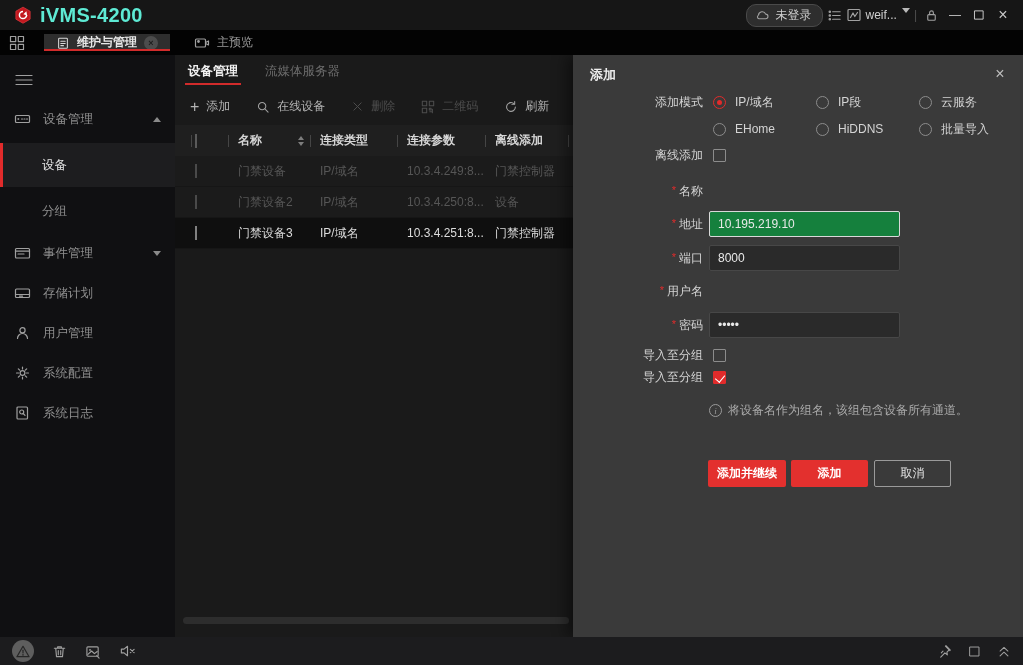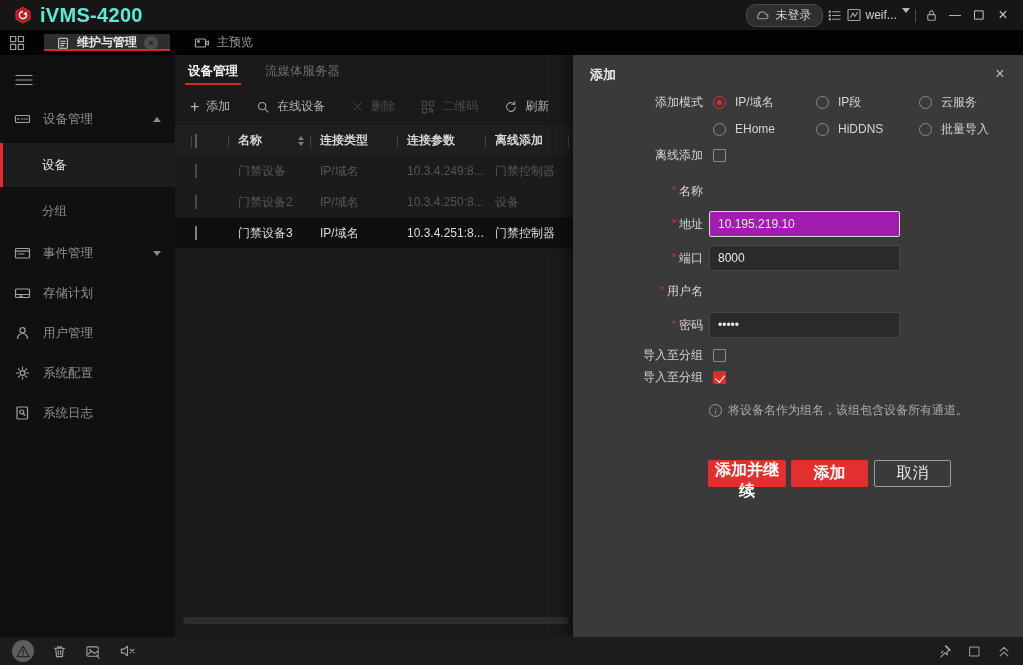--- a/index.html
+++ b/index.html
@@ -79,24 +79,24 @@
   .m-ctl{margin-left:6px;display:flex;align-items:center}
   .radio{width:13px;height:13px;border:1px solid #8c8c8c;border-radius:50%;flex:none;position:relative;cursor:pointer}
   .radio.checked{border-color:#e12b2b}
   .radio.checked::after{content:"";position:absolute;left:3px;top:3px;width:5px;height:5px;border-radius:50%;background:#e12b2b}
   .radio-lbl{margin-left:9px;color:#d4d4d4}
   .radio-item{display:flex;align-items:center;width:103px;cursor:pointer}
   .mcb{width:13px;height:13px;border:1px solid #8c8c8c;border-radius:1px;cursor:pointer;position:relative}
   .mcb.checked{background:#e12b2b;border-color:#e12b2b}
   .mcb.checked::after{content:"";position:absolute;left:2.5px;top:1px;width:5px;height:8px;border:solid #fff;border-width:0 1.6px 1.6px 0;transform:rotate(40deg)}
   .m-input{width:191px;height:26px;background:#2a2a2a;border:1px solid #474747;border-radius:2px;color:#e9e9e9;font-size:12px;padding:0 8px;font-family:inherit;outline:none}
-  .m-input.focused{border-color:#d9d9d9;background:#a21caf}
+  .m-input.focused{border-color:#d9d9d9;background:#15803d}
   .info-line{position:absolute;display:flex;align-items:center;gap:6px;color:#ababab}
   .info-i{width:13px;height:13px;border:1px solid #9a9a9a;border-radius:50%;color:#9a9a9a;font-size:9px;display:flex;align-items:center;justify-content:center;font-family:"Liberation Serif",serif;font-style:italic}
-  .m-btn{position:absolute;height:27px;border:none;border-radius:2px;font-size:16px;font-weight:bold;cursor:pointer;font-family:inherit}
+  .m-btn{position:absolute;height:27px;border:none;border-radius:2px;font-size:12px;font-weight:bold;cursor:pointer;font-family:inherit}
   .m-btn.red{background:#e3302e;color:#fff}
   .m-btn.ghost{background:transparent;border:1px solid #9a9a9a;color:#e4e4e4;font-weight:normal}
 
   
   .statusbar{position:absolute;left:0;bottom:0;right:0;height:28px;background:#1c1c1e;display:flex;align-items:center;padding:0 12px;gap:18px;z-index:50}
   .sb-alarm{width:22px;height:22px;border-radius:50%;background:#5e5e5e;display:flex;align-items:center;justify-content:center;cursor:pointer}
   .sb-ic{cursor:pointer;display:flex;align-items:center}
   .sb-right{margin-left:auto;display:flex;align-items:center;gap:16px}
 </style>
 </head>

